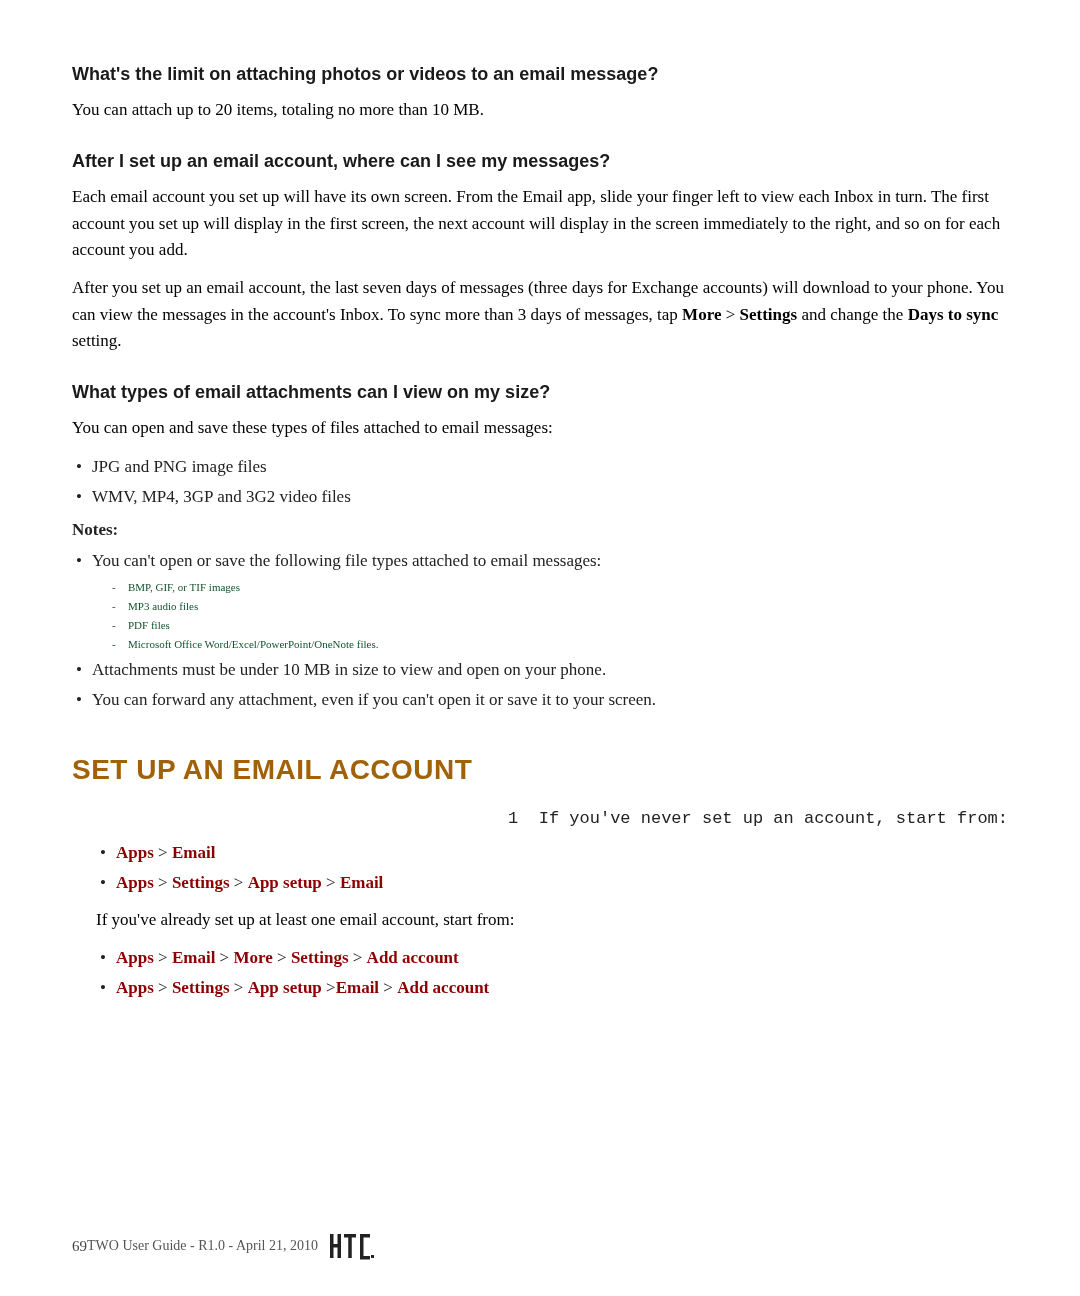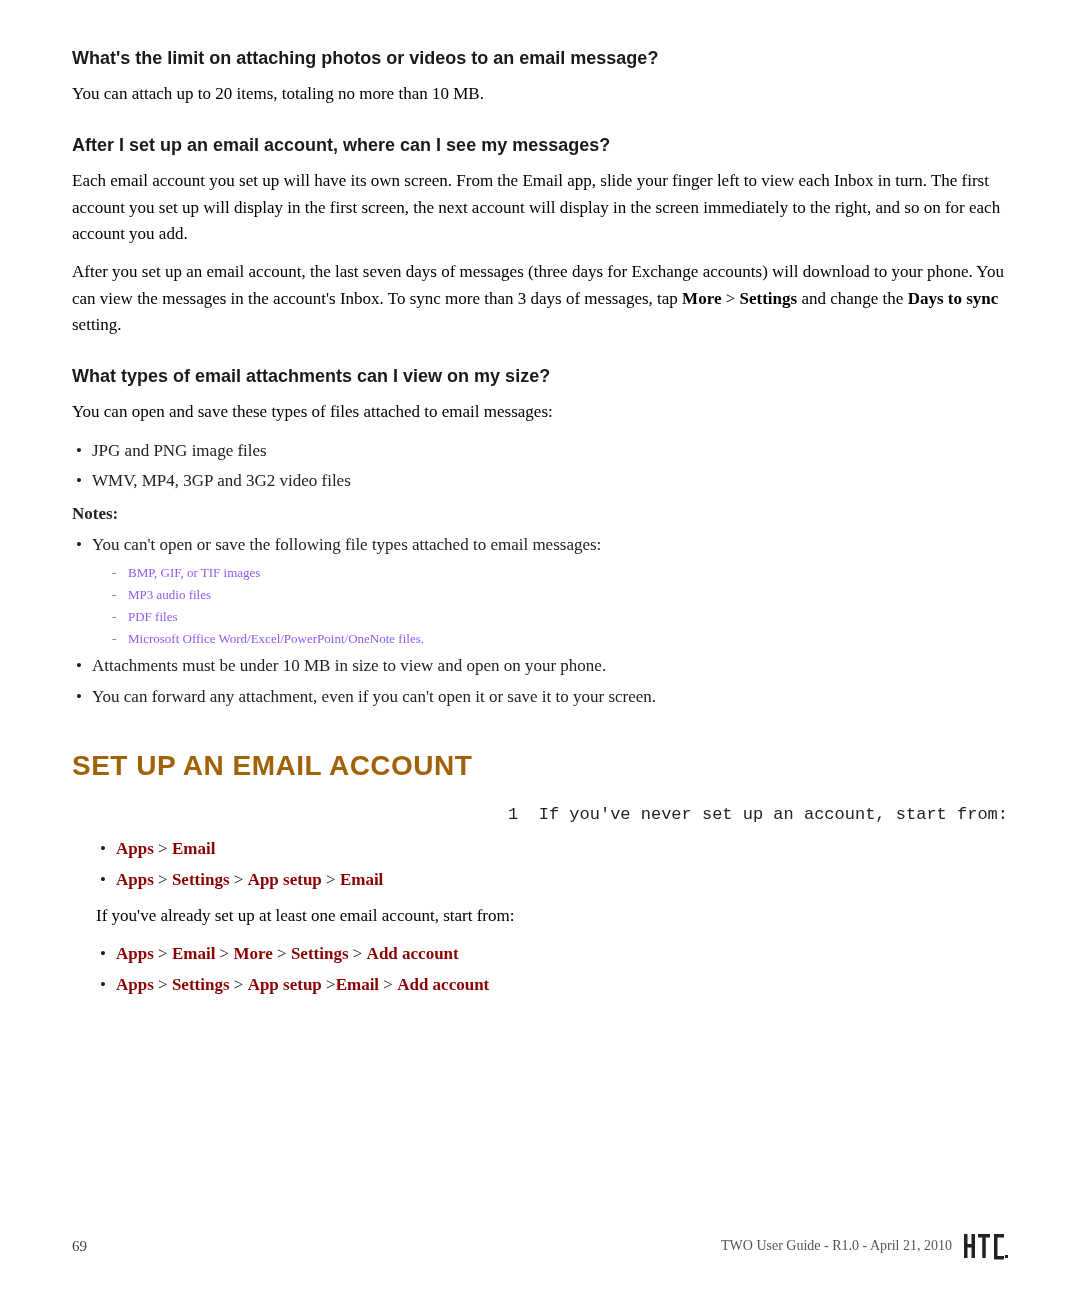--- a/index.html
+++ b/index.html
@@ -27,21 +27,21 @@
     .section-heading {
       font-family: 'Arial Black', 'Arial Bold', Arial, sans-serif;
       font-weight: 900;
       font-size: 18px;
       color: #1a1a1a;
       margin-bottom: 12px;
       margin-top: 28px;
     }
 
     .section-heading:first-child {
-      margin-top: 0;
+      margin-top: 16px;
     }
 
     .body-text {
       font-family: Georgia, 'Times New Roman', serif;
       font-size: 17px;
       line-height: 1.55;
       color: #000000;
       margin-bottom: 12px;
     }
 
@@ -74,23 +74,23 @@
     }
 
     .sub-list {
       list-style: none;
       margin: 4px 0 4px 0;
       padding: 0;
     }
 
     .sub-list li {
       font-family: Georgia, 'Times New Roman', serif;
-      font-size: 13px;
-      line-height: 1.55;
-      color: #8b5cf6;
+      font-size: 11px;
+      line-height: 1.55;
+      color: #14532d;
       padding-left: 36px;
       position: relative;
       margin-bottom: 2px;
     }
 
     .sub-list li::before {
       content: '-';
       position: absolute;
       left: 20px;
       top: 0;
@@ -132,21 +132,20 @@
       margin-left: 24px;
     }
 
     .footer {
       position: absolute;
       bottom: 36px;
       left: 72px;
       right: 72px;
       display: flex;
       align-items: center;
-      justify-content: space-between;
     }
 
     .footer-page-num {
       font-family: Georgia, 'Times New Roman', serif;
       font-size: 15px;
       color: #444;
     }
 
     .footer-right {
       display: flex;

